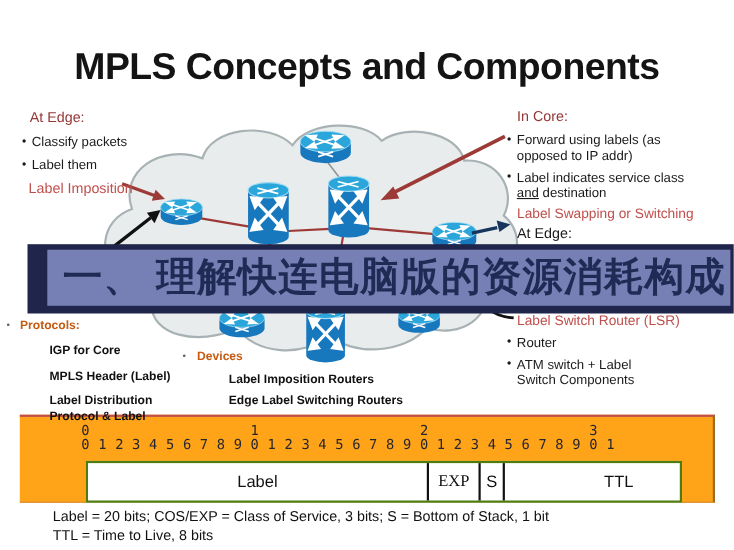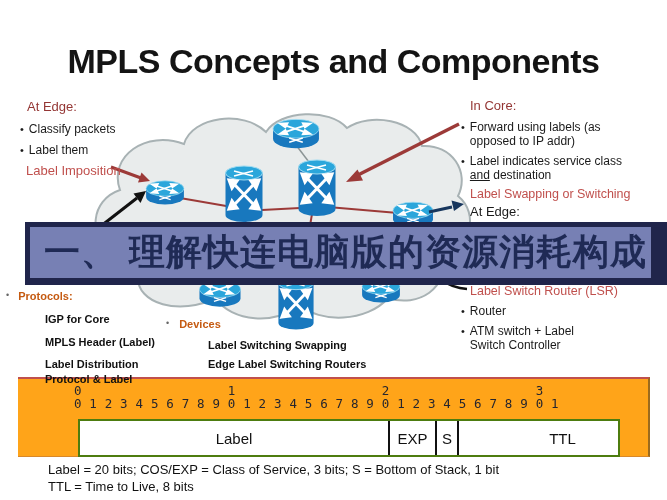--- a/index.html
+++ b/index.html
@@ -20,21 +20,21 @@
   .salmon{color:#C0504D;font-size:13px;}
   .body-txt{color:#1a1a1a;font-size:12px;}
   .bullet-line{display:flex;align-items:flex-start;}
   .bullet-dot{font-size:11px;margin-right:5px;line-height:14px;color:#1a1a1a;}
   .u{text-decoration:underline;}
   
   .banner-shadow{
     left:25px;top:222px;width:642px;height:63px;background:#20254B;z-index:3;
   }
   .banner-face{
-    position:absolute;left:5px;top:5px;width:621px;height:51px;background:#7780B4;
+    position:absolute;left:18px;top:5px;width:621px;height:51px;background:#7780B4;
     display:flex;align-items:center;
   }
   .banner-text{
     font-size:36px;font-weight:700;color:#1F2A55;letter-spacing:1px;
     padding-left:14px;white-space:nowrap;
   }
   
   .orange-h{color:#C55A11;font-size:11px;font-weight:700;}
   .bold-item{color:#111;font-size:11px;font-weight:700;}
   .gray-dot{color:#666;font-size:9px;}
@@ -191,21 +191,21 @@
 <div class="abs z4" style="left:461px;top:284px;">
   <div class="salmon" style="margin-left:9px;font-size:12.5px;">Label Switch Router (LSR)</div>
   <div class="bullet-line" style="margin-top:6px;">
     <span class="bullet-dot">•</span>
     <span class="body-txt">Router</span>
   </div>
   <div class="bullet-line" style="margin-top:6px;">
     <span class="bullet-dot">•</span>
     <span class="body-txt">
       <span>ATM switch + Label</span><br>
-      <span>Switch Controller</span>
+      <span>Switch Components</span>
     </span>
   </div>
 </div>
 
 <div class="abs z4" style="left:6px;top:290px;">
   <div class="bullet-line">
     <span class="gray-dot" style="margin-right:9px;">•</span>
     <span class="orange-h">Protocols:</span>
   </div>
   <div class="bold-item" style="margin:11px 0 0 39px;">IGP for Core</div>
@@ -214,31 +214,31 @@
     <span>Label Distribution</span><br>
     <span>Protocol &amp; Label</span>
   </div>
 </div>
 
 <div class="abs z4" style="left:166px;top:318px;">
   <div class="bullet-line">
     <span class="gray-dot" style="margin-right:10px;">•</span>
     <span class="orange-h">Devices</span>
   </div>
-  <div class="bold-item" style="margin:9px 0 0 42px;">Label Switching Swapping</div>
+  <div class="bold-item" style="margin:9px 0 0 42px;">Label Imposition Routers</div>
   <div class="bold-item" style="margin:7px 0 0 42px;">Edge Label Switching Routers</div>
 </div>
 
 <div class="abs orange-bar"></div>
 <div class="abs bit-row" style="top:383px;"><span class="bit">0</span><span class="bit"></span><span class="bit"></span><span class="bit"></span><span class="bit"></span><span class="bit"></span><span class="bit"></span><span class="bit"></span><span class="bit"></span><span class="bit"></span><span class="bit">1</span><span class="bit"></span><span class="bit"></span><span class="bit"></span><span class="bit"></span><span class="bit"></span><span class="bit"></span><span class="bit"></span><span class="bit"></span><span class="bit"></span><span class="bit">2</span><span class="bit"></span><span class="bit"></span><span class="bit"></span><span class="bit"></span><span class="bit"></span><span class="bit"></span><span class="bit"></span><span class="bit"></span><span class="bit"></span><span class="bit">3</span><span class="bit"></span></div>
 <div class="abs bit-row" style="top:396px;"><span class="bit">0</span><span class="bit">1</span><span class="bit">2</span><span class="bit">3</span><span class="bit">4</span><span class="bit">5</span><span class="bit">6</span><span class="bit">7</span><span class="bit">8</span><span class="bit">9</span><span class="bit">0</span><span class="bit">1</span><span class="bit">2</span><span class="bit">3</span><span class="bit">4</span><span class="bit">5</span><span class="bit">6</span><span class="bit">7</span><span class="bit">8</span><span class="bit">9</span><span class="bit">0</span><span class="bit">1</span><span class="bit">2</span><span class="bit">3</span><span class="bit">4</span><span class="bit">5</span><span class="bit">6</span><span class="bit">7</span><span class="bit">8</span><span class="bit">9</span><span class="bit">0</span><span class="bit">1</span></div>
 
 <div class="abs field-table">
   <div class="field-cell" style="width:310px;">Label</div>
-  <div class="field-cell" style="width:47px;">EXP</div>
+  <div class="field-cell" style="width:47px;font-family:Liberation Serif, serif;">EXP</div>
   <div class="field-cell" style="width:22px;">S</div>
   <div class="field-cell" style="width:111px;">TTL</div>
 </div>
 
 <div class="abs caption">
   <span>Label = 20 bits; COS/EXP = Class of Service, 3 bits; S = Bottom of Stack, 1 bit</span><br>
   <span>TTL = Time to Live, 8 bits</span>
 </div>
 
 </body></html>

